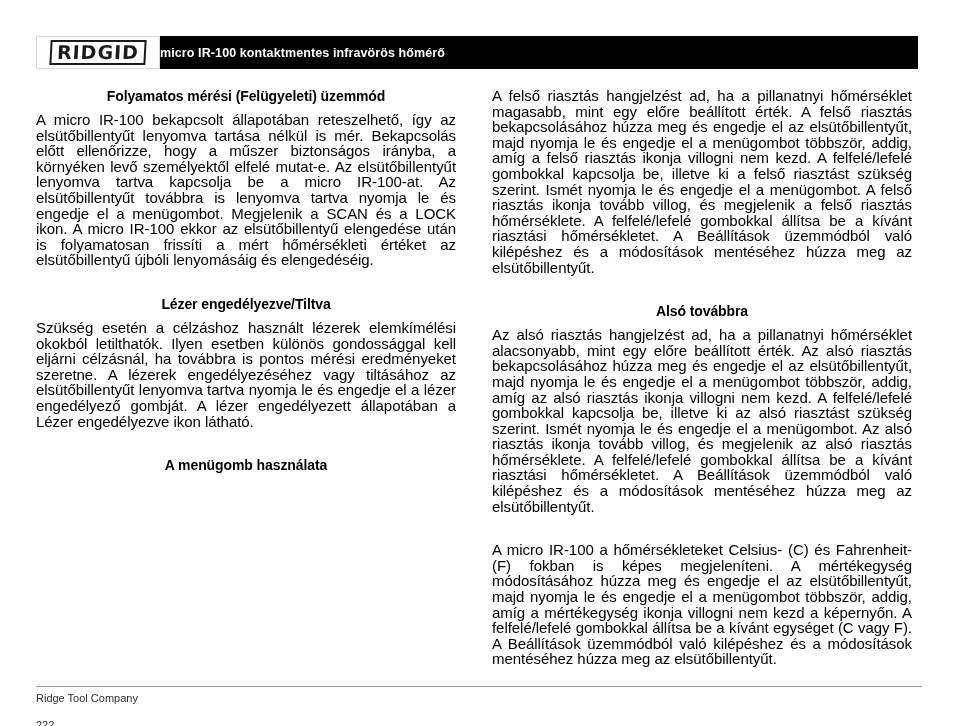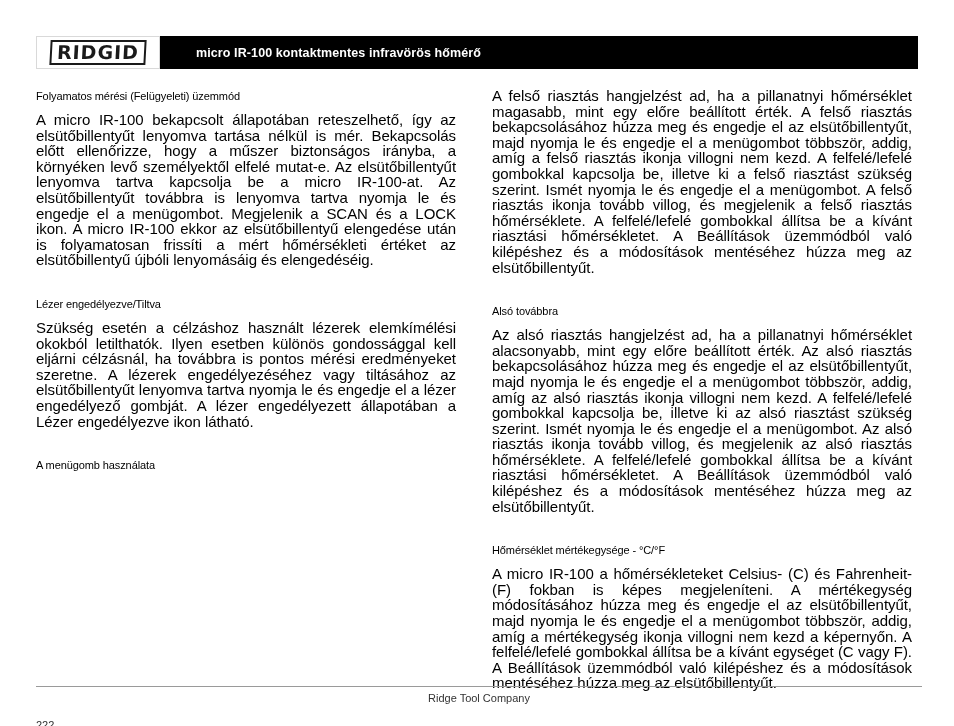--- a/index.html
+++ b/index.html
@@ -51,21 +51,20 @@
     border: 2px solid #1a1a1a;
     padding: 0px 5px 1px 5px;
     line-height: 20px;
     transform: skewX(-3deg);
   }
   .header-title-band {
     flex: 1;
     background: #000000;
     display: flex;
     align-items: center;
-    padding-left: 36px;
   }
   .header-title-band .title {
     color: #ffffff;
     font-size: 12.5px;
     font-weight: bold;
     letter-spacing: 0.1px;
   }
   .header-right-band {
     width: 340px;
     background: #000000;
@@ -80,25 +79,26 @@
   }
   .col {
     position: absolute;
     top: 0;
     width: 420px;
   }
   .col-left { left: 0; }
   .col-right { left: 456px; }
 
   h2.sec-title {
-    font-size: 11px;
-    font-weight: normal;
+    font-size: 14px;
+    font-weight: bold;
     margin: 0 0 7px 0;
     line-height: 17px;
     letter-spacing: -0.1px;
+    text-align: center;
   }
   .sec + .sec { margin-top: 28px; }
   .sec p {
     margin: 0;
     font-size: 15px;
     line-height: 15.6px;
     text-align: justify;
     text-justify: inter-word;
     letter-spacing: -0.05px;
   }
@@ -124,21 +124,21 @@
     top: 6px;
     font-size: 11px;
     color: #333333;
     margin-top: 27px;
   }
   .footer-center {
     position: absolute;
     left: 0;
     top: 6px;
     width: 886px;
-    text-align: center;
+    text-align: left;
     font-size: 11px;
     color: #333333;
   }
 </style>
 </head>
 <body>
 
 <div class="page">
 
   <div class="header">
@@ -179,21 +179,20 @@
       <div class="sec">
         <p>A felső riasztás hangjelzést ad, ha a pillanatnyi hőmérséklet magasabb, mint egy előre beállított érték. A felső riasztás bekapcsolásához húzza meg és engedje el az elsütőbillentyűt, majd nyomja le és engedje el a menügombot többször, addig, amíg a felső riasztás ikonja villogni nem kezd. A felfelé/lefelé gombokkal kapcsolja be, illetve ki a felső riasztást szükség szerint. Ismét nyomja le és engedje el a menügombot. A felső riasztás ikonja tovább villog, és megjelenik a felső riasztás hőmérséklete. A felfelé/lefelé gombokkal állítsa be a kívánt riasztási hőmérsékletet. A Beállítások üzemmódból való kilépéshez és a módosítások mentéséhez húzza meg az elsütőbillentyűt.</p>
       </div>
 
       <div class="sec">
         <h2 class="sec-title">Alsó továbbra</h2>
         <p>Az alsó riasztás hangjelzést ad, ha a pillanatnyi hőmérséklet alacsonyabb, mint egy előre beállított érték. Az alsó riasztás bekapcsolásához húzza meg és engedje el az elsütőbillentyűt, majd nyomja le és engedje el a menügombot többször, addig, amíg az alsó riasztás ikonja villogni nem kezd. A felfelé/lefelé gombokkal kapcsolja be, illetve ki az alsó riasztást szükség szerint. Ismét nyomja le és engedje el a menügombot. Az alsó riasztás ikonja tovább villog, és megjelenik az alsó riasztás hőmérséklete. A felfelé/lefelé gombokkal állítsa be a kívánt riasztási hőmérsékletet. A Beállítások üzemmódból való kilépéshez és a módosítások mentéséhez húzza meg az elsütőbillentyűt.</p>
       </div>
 
       <div class="sec">
-        <h2 class="sec-title">Hőmérséklet mértékegysége - °C/°F</h2>
         <p>A micro IR-100 a hőmérsékleteket Celsius- (C) és Fahrenheit- (F) fokban is képes megjeleníteni. A mértékegység módosításához húzza meg és engedje el az elsütőbillentyűt, majd nyomja le és engedje el a menügombot többször, addig, amíg a mértékegység ikonja villogni nem kezd a képernyőn. A felfelé/lefelé gombokkal állítsa be a kívánt egységet (C vagy F). A Beállítások üzemmódból való kilépéshez és a módosítások mentéséhez húzza meg az elsütőbillentyűt.</p>
       </div>
 
     </div>
 
   </div>
 
   <div class="footer">
     <div class="footer-rule"></div>
     <div class="footer-page">222</div>

